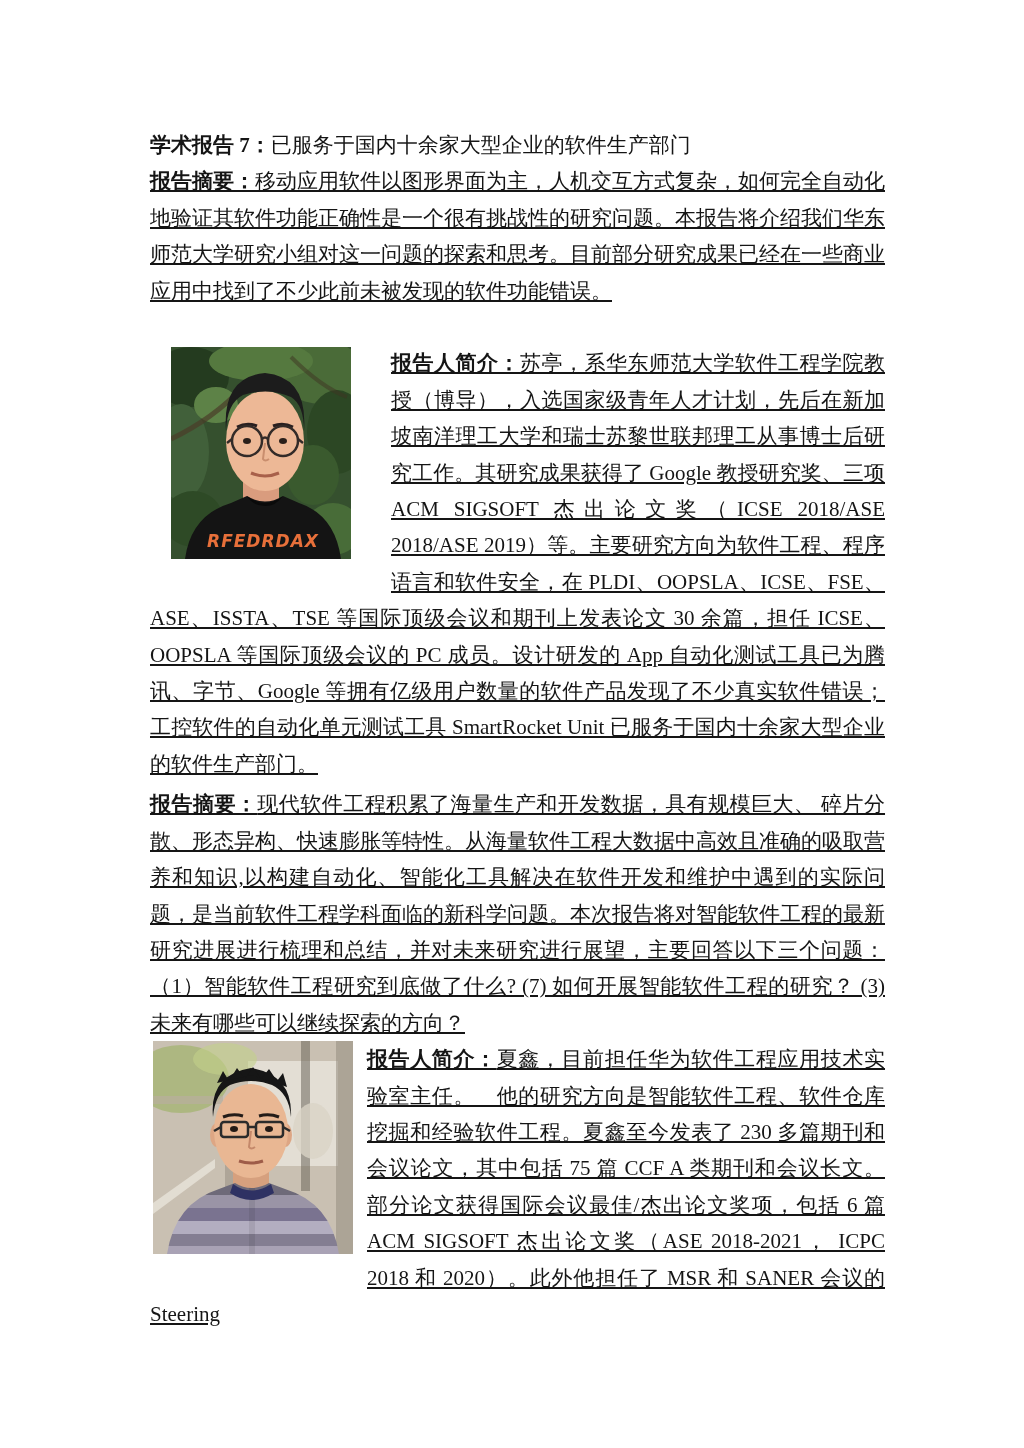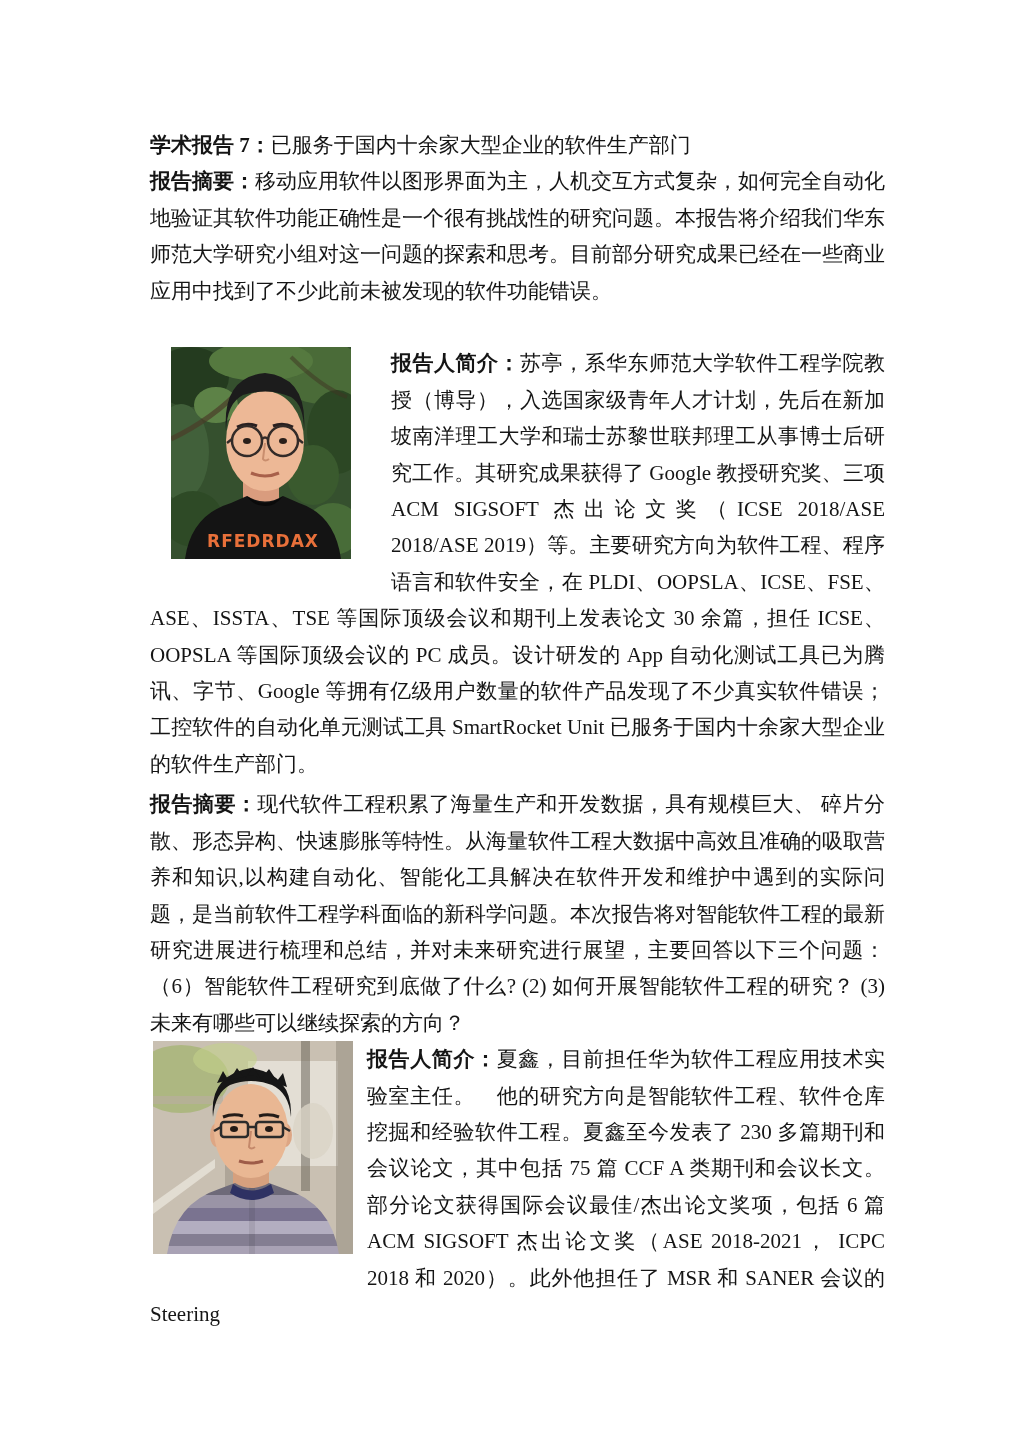--- a/index.html
+++ b/index.html
@@ -15,30 +15,32 @@
     font-size: 21px;
     line-height: 36.4px;
     color: #151515;
     overflow: hidden;
   }
   p { margin: 0; padding: 0; }
   .para {
     text-align: justify;
     text-justify: inter-character;
     text-align-last: left;
+    text-decoration: underline;
   }
   .heading { text-align: left; }
   .label { font-weight: bold; }
   .blank-line { height: 36.4px; }
   .gap-sm { height: 4px; }
   .bio::after { content: ""; display: block; clear: both; }
   .photo {
     float: left;
     overflow: hidden;
     background: #86efac;
+    font-style: italic;
   }
   .photo svg { display: block; width: 100%; height: 100%; }
   .photo-1 {
     width: 180px; height: 212px;
     margin: 2px 40px 24px 21px;
   }
   .photo-2 {
     width: 200px; height: 213px;
     margin: 0 14px 20px 3px;
   }
@@ -97,21 +99,21 @@
 
         <text x="92" y="200" text-anchor="middle" font-size="17" font-weight="bold" font-family="'DejaVu Sans', sans-serif" fill="#e8703a" letter-spacing="1">RFEDRDAX</text>
       </svg>
     </div>
     <p class="para"><span class="label">报告人简介：</span><span>苏亭，系华东师范大学软件工程学院教授（博导），入选国家级青年人才计划，先后在新加坡南洋理工大学和瑞士苏黎世联邦理工从事博士后研究工作。其研究成果获得了 Google 教授研究奖、三项 ACM SIGSOFT 杰出论文奖（ICSE 2018/ASE 2018/ASE 2019）等。主要研究方向为软件工程、程序语言和软件安全，在 PLDI、OOPSLA、ICSE、FSE、ASE、ISSTA、TSE 等国际顶级会议和期刊上发表论文 30 余篇，担任 ICSE、OOPSLA 等国际顶级会议的 PC 成员。设计研发的 App 自动化测试工具已为腾讯、字节、Google 等拥有亿级用户数量的软件产品发现了不少真实软件错误；工控软件的自动化单元测试工具 SmartRocket Unit 已服务于国内十余家大型企业的软件生产部门。</span></p>
   </div>
 
   <div class="gap-sm"></div>
 
 
-  <p class="para"><span class="label">报告摘要：</span><span>现代软件工程积累了海量生产和开发数据，具有规模巨大、 碎片分散、形态异构、快速膨胀等特性。从海量软件工程大数据中高效且准确的吸取营养和知识,以构建自动化、智能化工具解决在软件开发和维护中遇到的实际问题，是当前软件工程学科面临的新科学问题。本次报告将对智能软件工程的最新研究进展进行梳理和总结，并对未来研究进行展望，主要回答以下三个问题：（6）智能软件工程研究到底做了什么? (2) 如何开展智能软件工程的研究？ (3) 未来有哪些可以继续探索的方向？</span></p>
+  <p class="para"><span class="label">报告摘要：</span><span>现代软件工程积累了海量生产和开发数据，具有规模巨大、 碎片分散、形态异构、快速膨胀等特性。从海量软件工程大数据中高效且准确的吸取营养和知识,以构建自动化、智能化工具解决在软件开发和维护中遇到的实际问题，是当前软件工程学科面临的新科学问题。本次报告将对智能软件工程的最新研究进展进行梳理和总结，并对未来研究进行展望，主要回答以下三个问题：（1）智能软件工程研究到底做了什么? (7) 如何开展智能软件工程的研究？ (3) 未来有哪些可以继续探索的方向？</span></p>
 
   <div class="bio">
     <div class="photo photo-2">
       <svg viewBox="0 0 200 213" xmlns="http://www.w3.org/2000/svg">
 
         <rect width="200" height="213" fill="#c9c0b2"></rect>
         <rect x="95" y="20" width="90" height="105" fill="#e3ded4"></rect>
         <rect x="148" y="0" width="9" height="150" fill="#6e675c" opacity="0.55"></rect>
         <rect x="183" y="0" width="17" height="213" fill="#9a9183" opacity="0.6"></rect>
         <ellipse cx="28" cy="38" rx="48" ry="34" fill="#a8b578" opacity="0.85"></ellipse>

